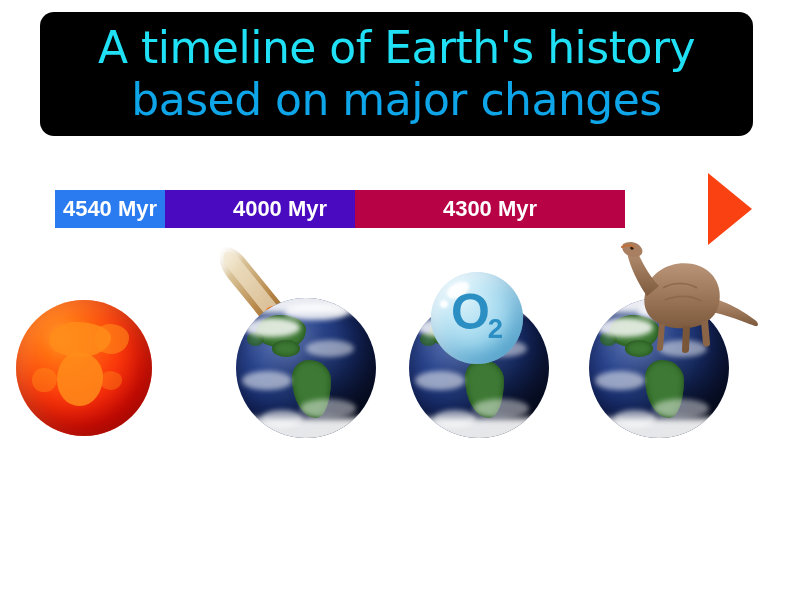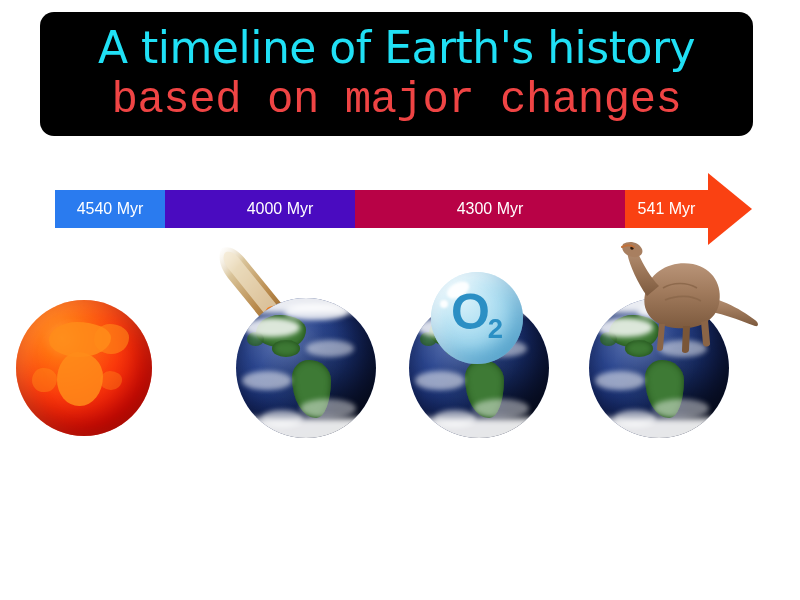--- a/index.html
+++ b/index.html
@@ -61,22 +61,22 @@
     height: 100%;
     display: flex;
     align-items: center;
     justify-content: center;
     box-sizing: border-box;
     position: relative;
   }
   .segment-label {
     color: #ffffff;
     font-family: "Liberation Sans", sans-serif;
-    font-weight: normal;
-    font-size: 16px;
+    font-weight: bold;
+    font-size: 22px;
     white-space: nowrap;
     letter-spacing: 0px;
   }
   #seg-0 { flex: 0 0 110px; }
   #seg-1 { flex: 0 0 190px; }
   #seg-2 { flex: 0 0 270px; }
   #seg-3 { flex: 0 0 83px; }
 
   #arrow-head {
     position: absolute;
@@ -221,36 +221,33 @@
     top: -2px;
     width: 170px;
     height: 130px;
   }
 </style>
 </head>
 <body>
 
 <div id="title-banner" style="background: rgb(0, 0, 0);">
   <div class="title-line" style="color: rgb(32, 224, 245);">A timeline of Earth's history</div>
-  <div class="title-line" style="color: #ef4444; font-family: Liberation Mono, monospace;">based on major changes</div>
+  <div class="title-line" style="color: #0ea5e9;">based on major changes</div>
 </div>
 
 <div id="timeline">
   <div id="timeline-bar">
     <div class="segment" id="seg-0" style="background: rgb(42, 123, 239);">
       <span class="segment-label">4540 Myr</span>
     </div>
     <div class="segment" id="seg-1" style="background: rgb(74, 11, 192); padding-left: 40px;">
       <span class="segment-label">4000 Myr</span>
     </div>
     <div class="segment" id="seg-2" style="background: rgb(184, 2, 70);">
       <span class="segment-label">4300 Myr</span>
-    </div>
-    <div class="segment" id="seg-3" style="background: rgb(250, 65, 18);">
-      <span class="segment-label">541 Myr</span>
     </div>
   </div>
   <div id="arrow-head" style="border-left-color: rgb(250, 65, 18);"></div>
 </div>
 
 <div id="scene">
 
   <div class="globe-slot" id="slot-0">
     <div class="globe" id="globe-molten">
       <div class="molten-land" style="left:24%;top:16%;width:46%;height:26%;"></div>

